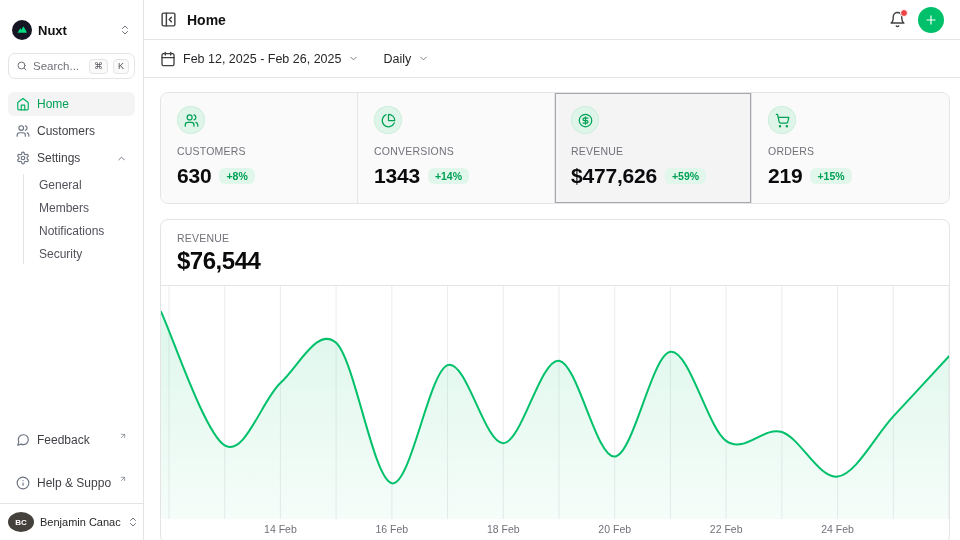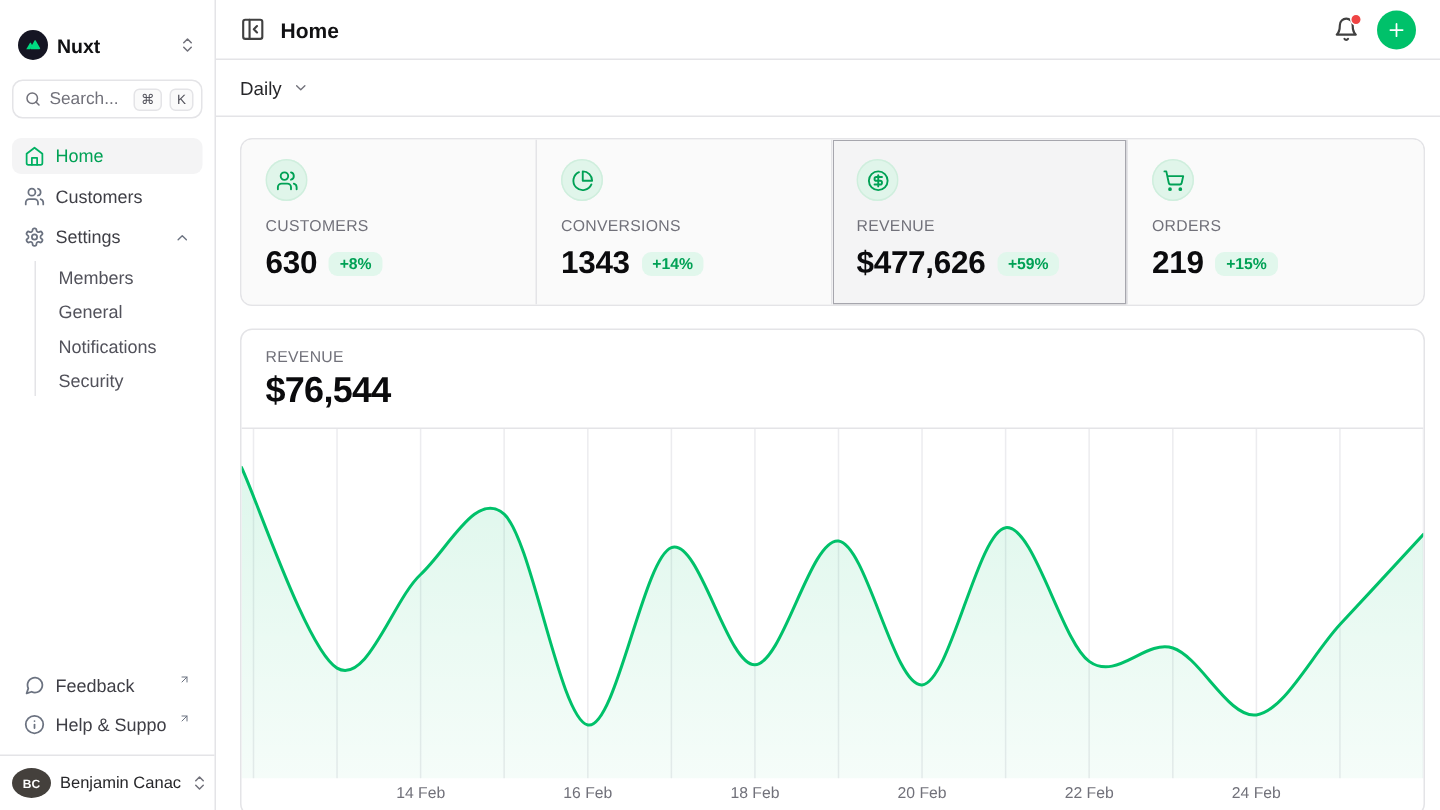--- a/index.html
+++ b/index.html
@@ -28,21 +28,21 @@
   .nav { padding:6px 8px 0 8px; display:flex; flex-direction:column; gap:3px; }
   .nav-item { display:flex; align-items:center; gap:7px; height:24px; padding:0 8px; border-radius:6px; font-size:12px; color:#3f3f46; font-weight:500; cursor:pointer; }
   .nav-item .ic { color:#6b7280; }
   .nav-item.active { background:#f4f4f5; color:#00a155; }
   .nav-item.active .ic { color:#00b062; }
   .nav-label { flex:1; white-space:nowrap; overflow:hidden; }
   .nav-badge { font-size:9.5px; border:1px solid #e4e4e7; border-radius:4px; padding:1px 4px; color:#3f3f46; background:#fff; line-height:1.2; }
   .sub { margin:1px 0 2px 15px; border-left:1px solid #e4e4e7; padding-left:9px; display:flex; flex-direction:column; gap:2px; }
   .sub-item { height:21px; display:flex; align-items:center; font-size:12px; color:#52525b; padding:0 6px; border-radius:5px; cursor:pointer; }
   .sb-spacer { flex:1; }
-  .sb-links { padding:4px 8px 8px 8px; display:flex; flex-direction:column; gap:2px; }
+  .sb-links { padding:4px 8px 8px 8px; display:flex; flex-direction:column; gap:19px; }
   .ext-arrow { width:8px; height:8px; color:#a1a1aa; transform:translateY(-4px); margin-left:1px; }
   .user-row { border-top:1px solid #e4e4e7; padding:8px; display:flex; align-items:center; gap:6px; cursor:pointer; }
   .avatar { width:26px; height:20px; border-radius:50%; background:#44403c; color:#fff; font-size:8px; font-weight:700; display:flex; align-items:center; justify-content:center; flex:none; }
   .user-name { font-size:11px; font-weight:500; color:#27272a; flex:1; white-space:nowrap; }
 
   
   .main { flex:1; display:flex; flex-direction:column; min-width:0; background:#fff; }
   .hdr { height:40px; min-height:40px; border-bottom:1px solid #e4e4e7; display:flex; align-items:center; padding:0 16px; gap:10px; }
   .hdr .ic-17 { color:#404040; cursor:pointer; }
   .hdr-title { font-size:14px; font-weight:700; color:#111113; }
@@ -145,22 +145,22 @@
             </svg>
           </span>
           <span class="nav-label">Settings</span>
           <span class="ic ic-11">
             <svg viewBox="0 0 24 24" fill="none" stroke="currentColor" stroke-width="2" stroke-linecap="round" stroke-linejoin="round">
               <path d="m18 15-6-6-6 6"></path>
             </svg>
           </span>
         </div>
         <div class="sub">
+          <div class="sub-item">General</div>
           <div class="sub-item">Members</div>
-          <div class="sub-item">General</div>
           <div class="sub-item">Notifications</div>
           <div class="sub-item">Security</div>
         </div>
       </nav>
 
     <div class="sb-spacer"></div>
 
     <div class="sb-links">
         <div class="nav-item">
           <span class="ic">
@@ -232,20 +232,36 @@
               <svg viewBox="0 0 24 24" fill="none" stroke="currentColor" stroke-width="2" stroke-linecap="round" stroke-linejoin="round">
                 <path d="M12 5v14"></path>
                 <path d="M5 12h14"></path>
               </svg>
             </span>
         </button>
       </div>
     </div>
 
     <div class="toolbar">
+      <button class="tb-btn">
+        <span class="ic ic-16">
+            <svg viewBox="0 0 24 24" fill="none" stroke="currentColor" stroke-width="2" stroke-linecap="round" stroke-linejoin="round">
+              <rect x="3" y="4" width="18" height="18" rx="2"></rect>
+              <path d="M16 2v4"></path>
+              <path d="M8 2v4"></path>
+              <path d="M3 10h18"></path>
+            </svg>
+          </span>
+        <span>Feb 12, 2025 - Feb 26, 2025</span>
+        <span class="ic chev">
+            <svg viewBox="0 0 24 24" fill="none" stroke="currentColor" stroke-width="2" stroke-linecap="round" stroke-linejoin="round">
+              <path d="m6 9 6 6 6-6"></path>
+            </svg>
+          </span>
+      </button>
       <button class="tb-btn">
         <span>Daily</span>
         <span class="ic chev">
             <svg viewBox="0 0 24 24" fill="none" stroke="currentColor" stroke-width="2" stroke-linecap="round" stroke-linejoin="round">
               <path d="m6 9 6 6 6-6"></path>
             </svg>
           </span>
       </button>
     </div>
 

